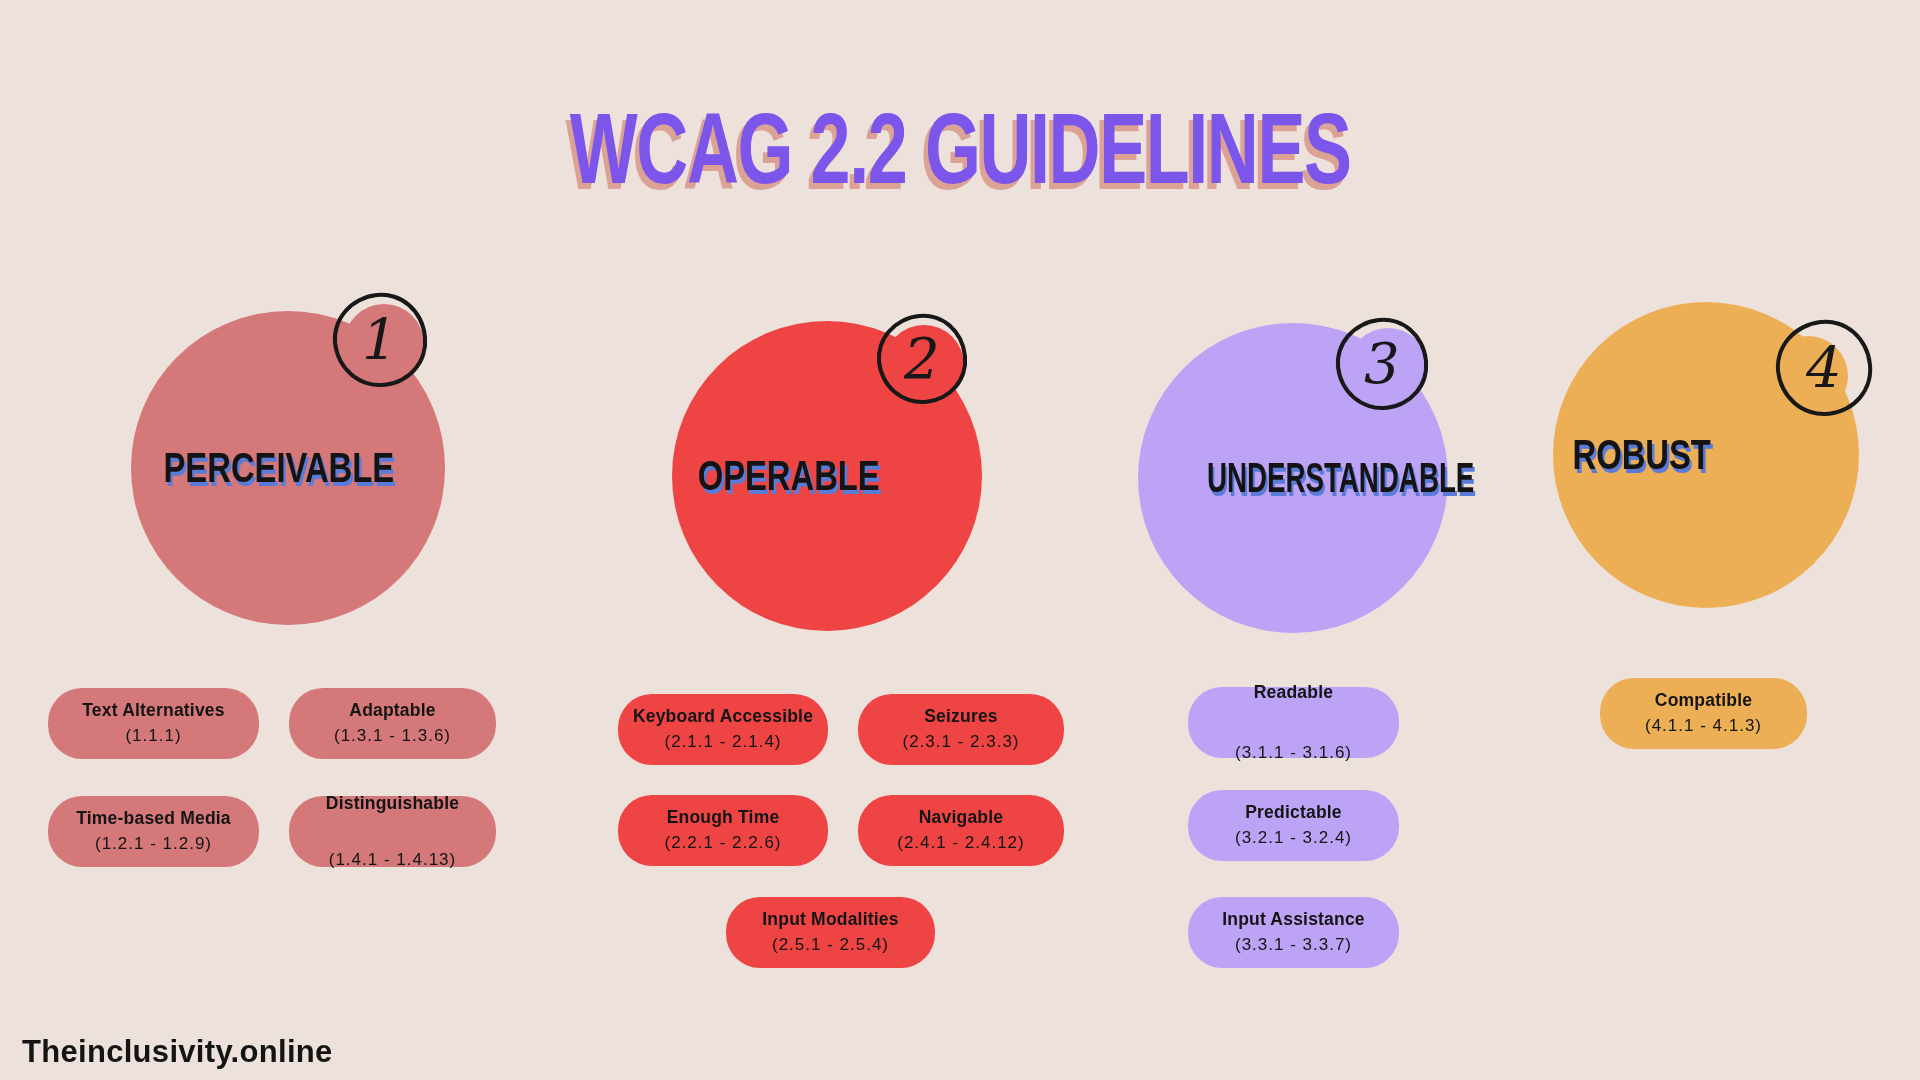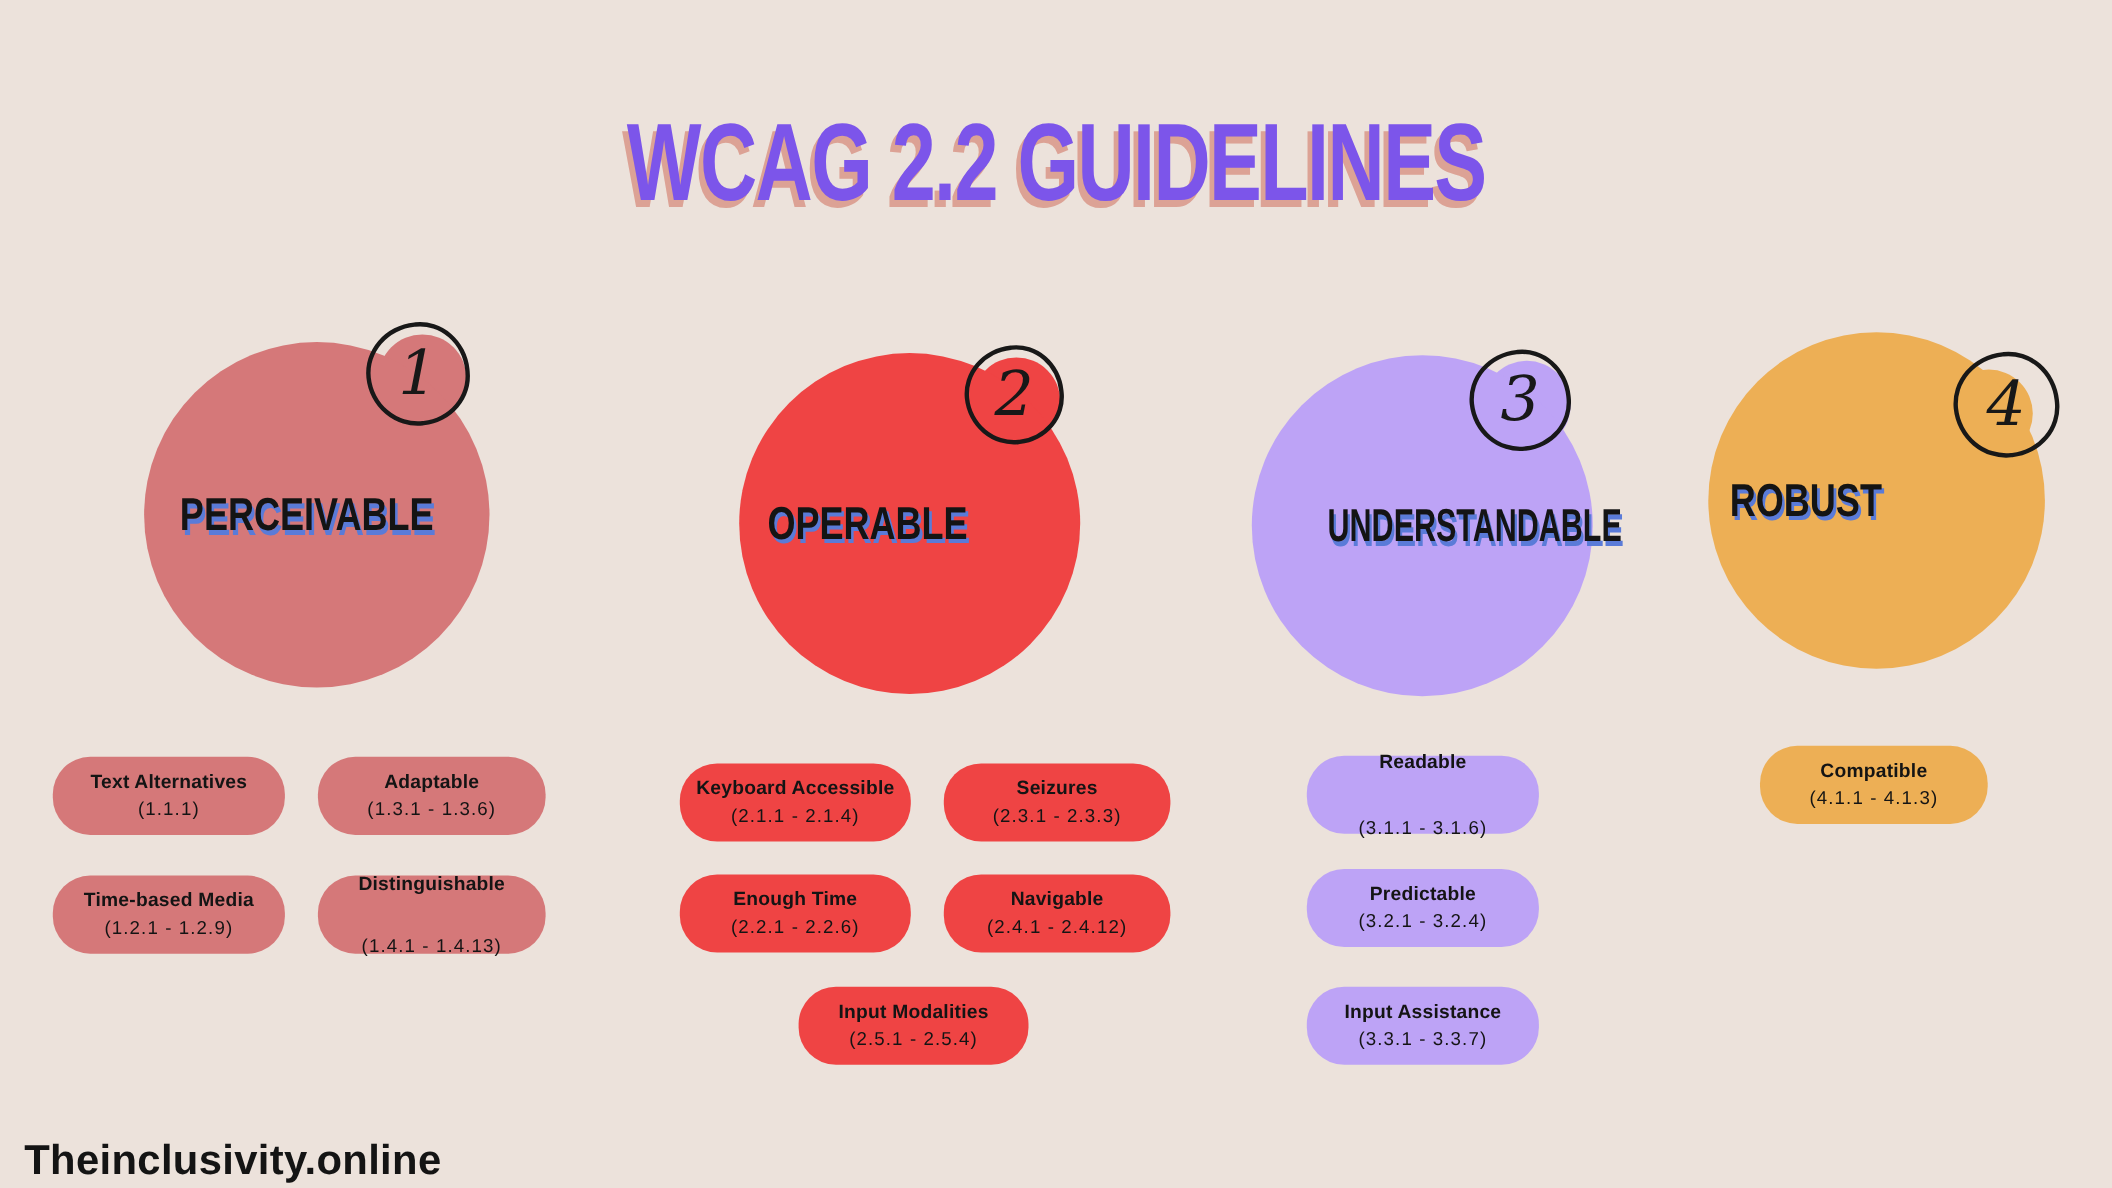--- a/index.html
+++ b/index.html
@@ -56,21 +56,21 @@
     position:absolute;height:71px;border-radius:34px;
     display:flex;flex-direction:column;align-items:center;justify-content:center;
     text-align:center;color:#141414;
   }
   .pill .t{font-size:17.5px;font-weight:700;line-height:1.45;letter-spacing:0.2px;}
   .pill .r{font-size:17px;font-weight:400;line-height:1.45;letter-spacing:1px;}
 
   
   .footer{
     position:absolute;left:22px;top:1034px;
-    font-size:38px;font-weight:700;color:#141414;letter-spacing:0.3px;
+    font-size:31px;font-weight:700;color:#141414;letter-spacing:0.3px;
   }
 </style>
 </head>
 <body>
 
 <div class="stage">
 
   <div class="title-wrap">
     <div class="title">WCAG 2.2 GUIDELINES</div>
   </div>

